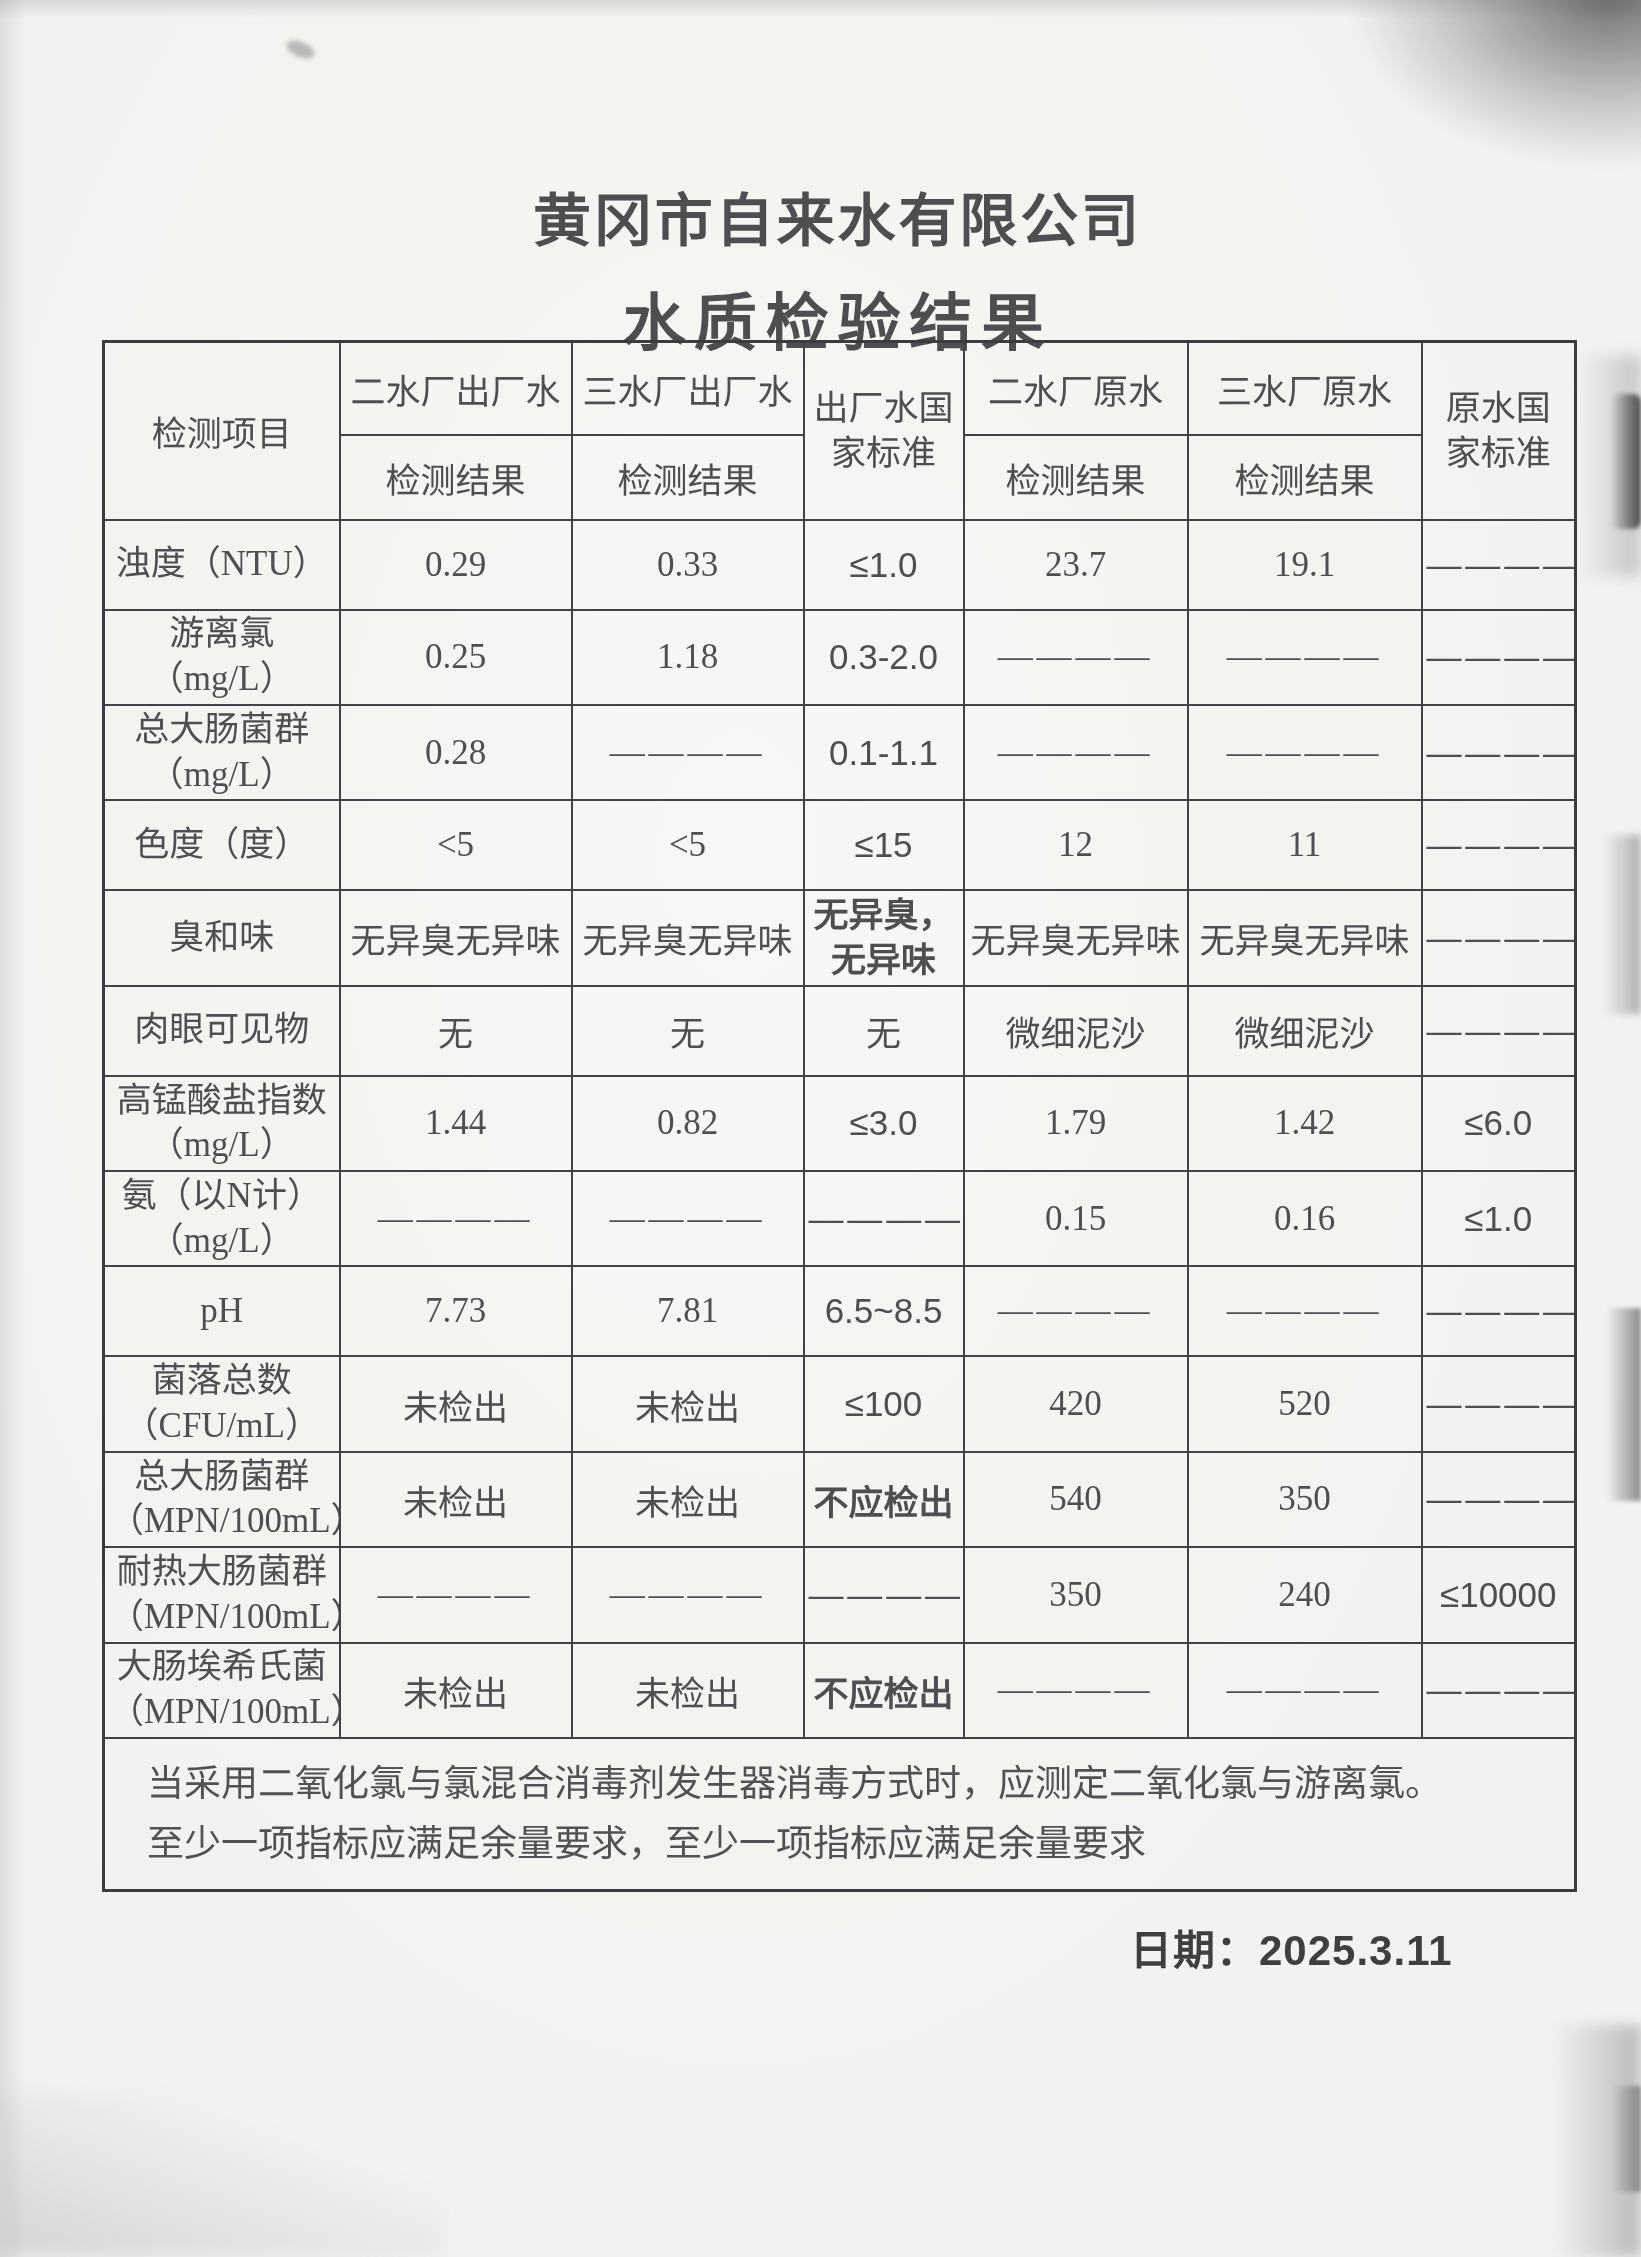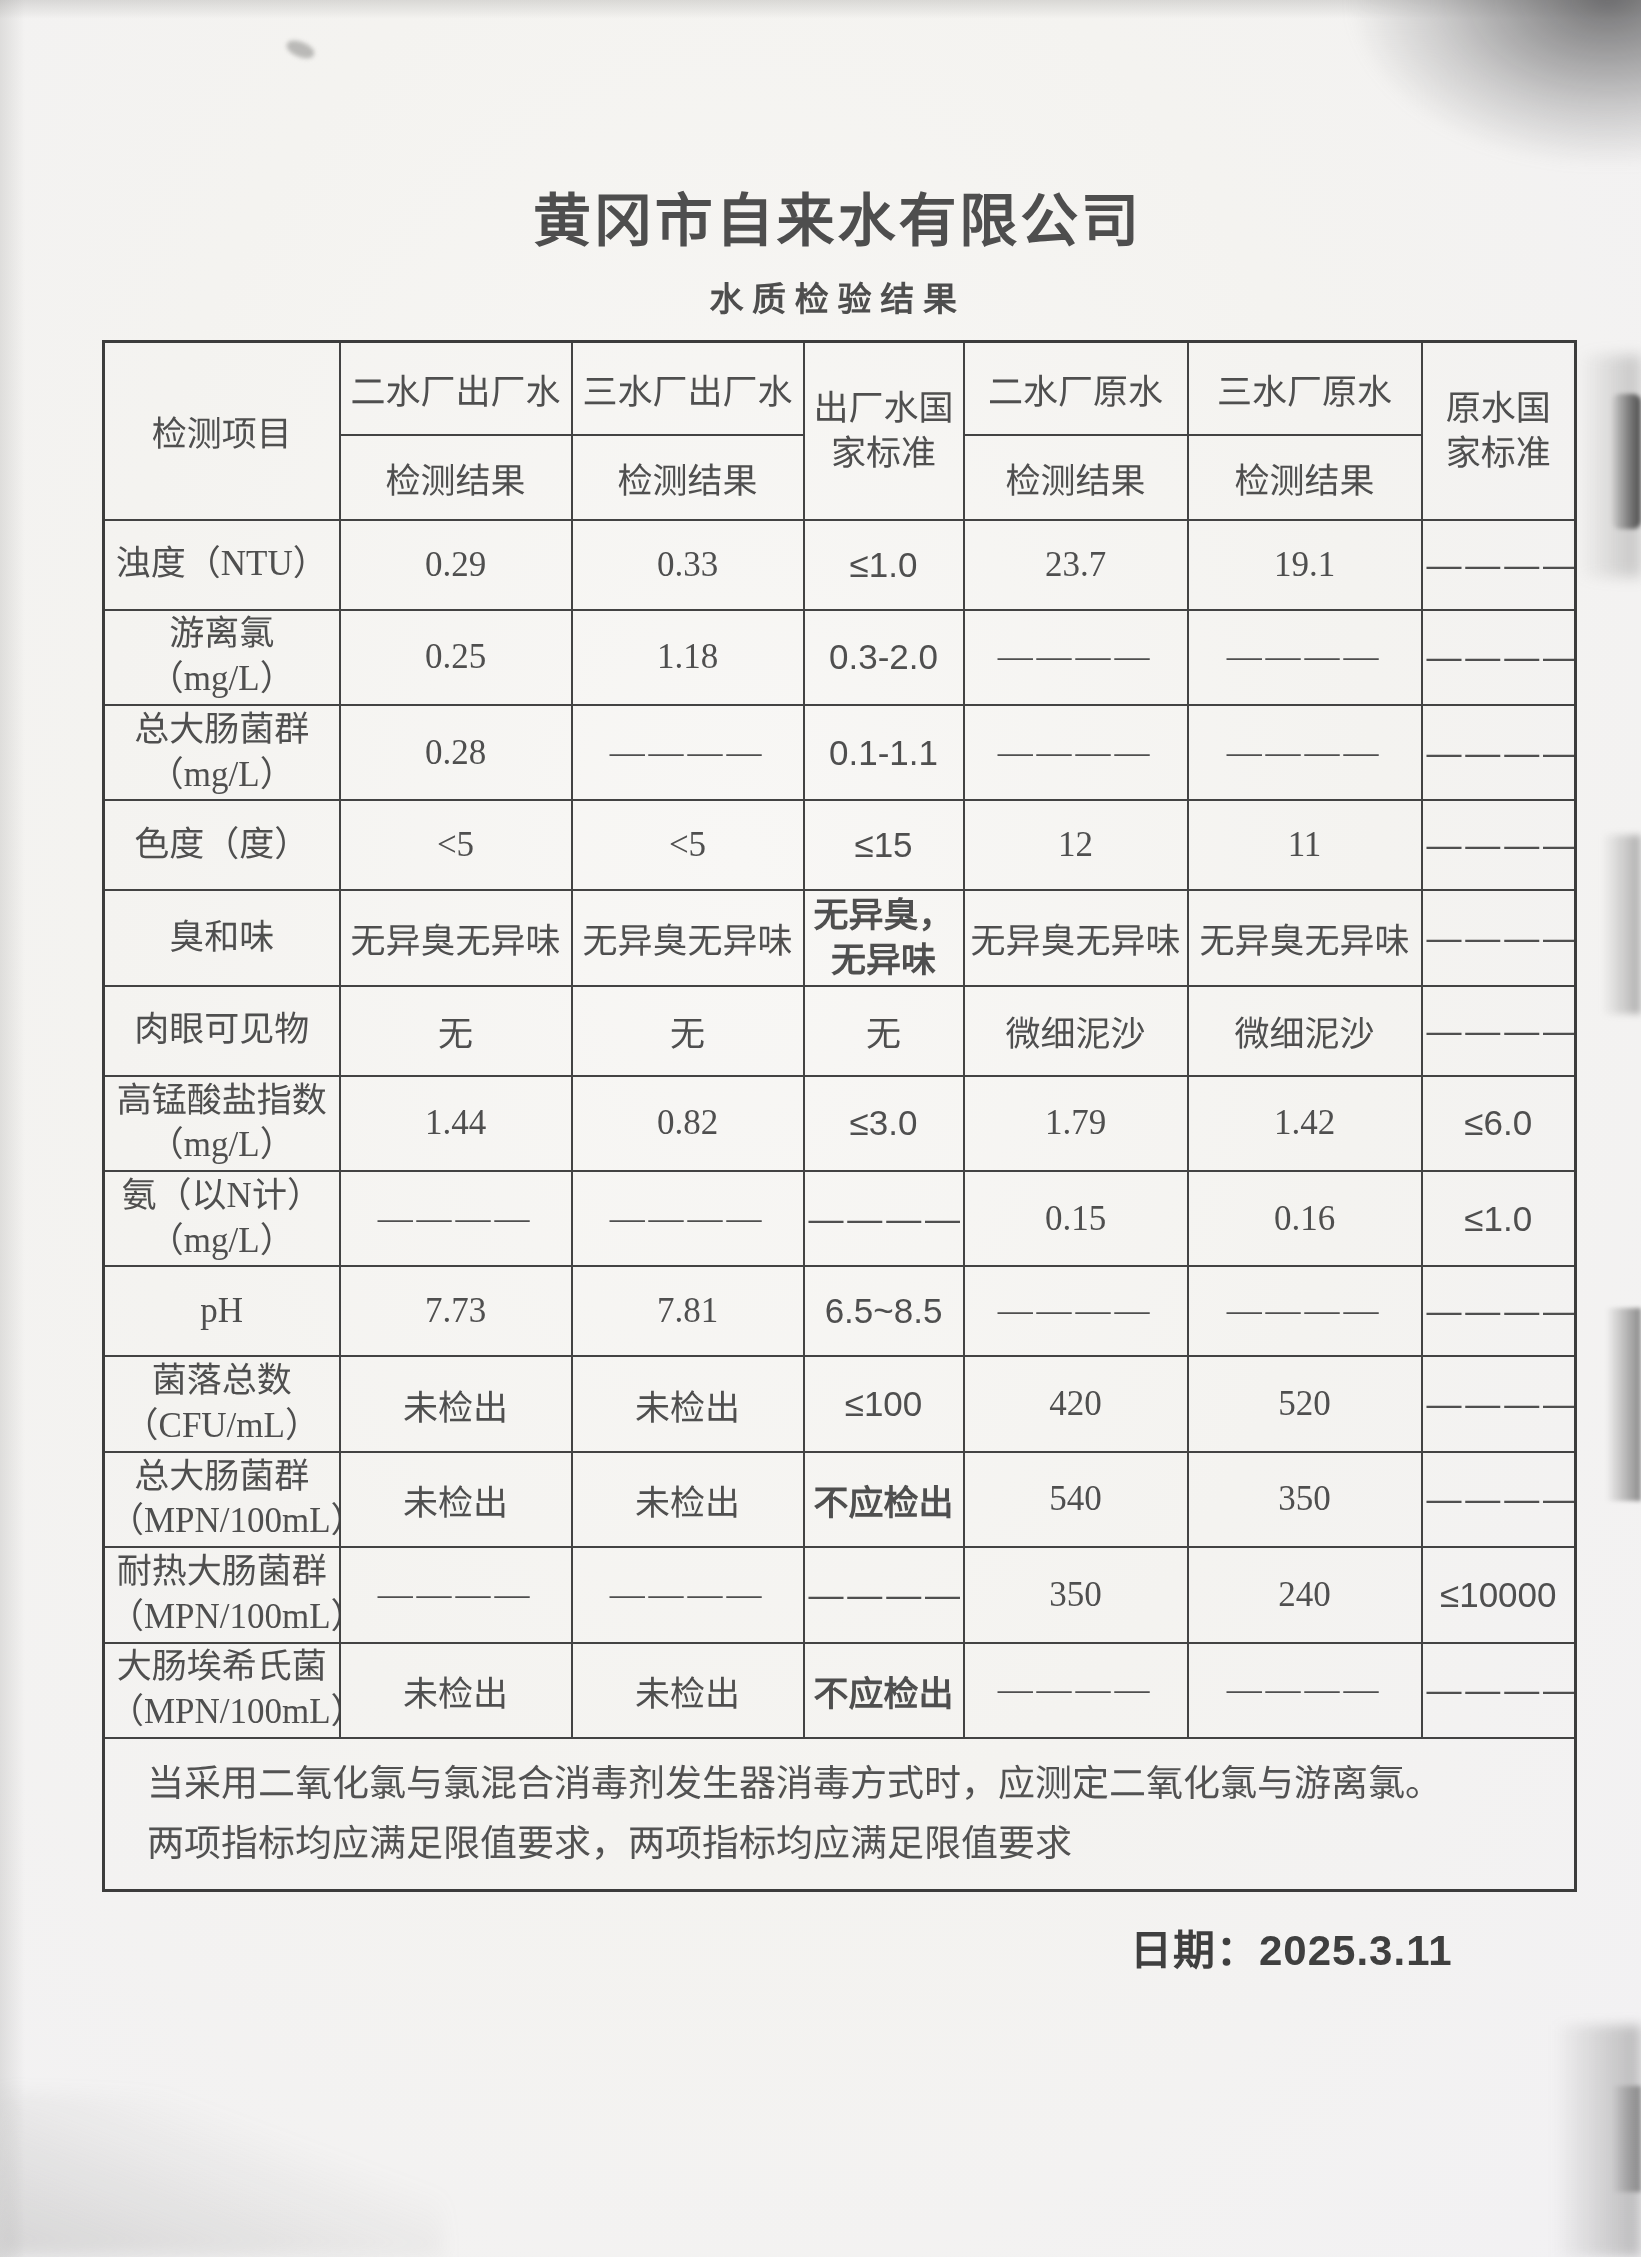--- a/index.html
+++ b/index.html
@@ -43,21 +43,21 @@
     background:linear-gradient(to top right,rgba(140,140,138,.28),transparent 70%);filter:blur(8.7px);}
 
   
   .title{
     position:absolute;left:102px;top:174px;width:1471px;
     text-align:center;
     font-family:"Liberation Sans","DejaVu Sans",sans-serif;
     font-weight:bold;color:#4e4e4e;
   }
   .t1{font-size:58px;letter-spacing:2.9px;}
-  .t2{font-size:34px;letter-spacing:8.7px;margin-top:13.5px;}
+  .t2{font-size:63px;letter-spacing:8.7px;margin-top:13.5px;}
 
   
   table.report{
     position:absolute;left:102px;top:340px;width:1471px;
     border-collapse:collapse;table-layout:fixed;
     border:3.9px solid #3c3c3c;
   }
   table.report td{
     border:2.9px solid #434343;
     text-align:center;vertical-align:middle;
@@ -260,21 +260,21 @@
       <td>未检出</td>
       <td class="std bold">不应检出</td>
       <td class="dash">————</td>
       <td class="dash">————</td>
       <td class="std dash">————</td>
     </tr>
 
     <tr class="foot">
       <td colspan="7">
         <div>当采用二氧化氯与氯混合消毒剂发生器消毒方式时，应测定二氧化氯与游离氯。</div>
-        <div>两项指标均应满足限值要求，两项指标均应满足限值要求</div>
+        <div>至少一项指标应满足余量要求，至少一项指标应满足余量要求</div>
       </td>
     </tr>
     </tbody>
   </table>
 
   <div class="date">日期：2025.3.11</div>
 
 </div>
 
 

